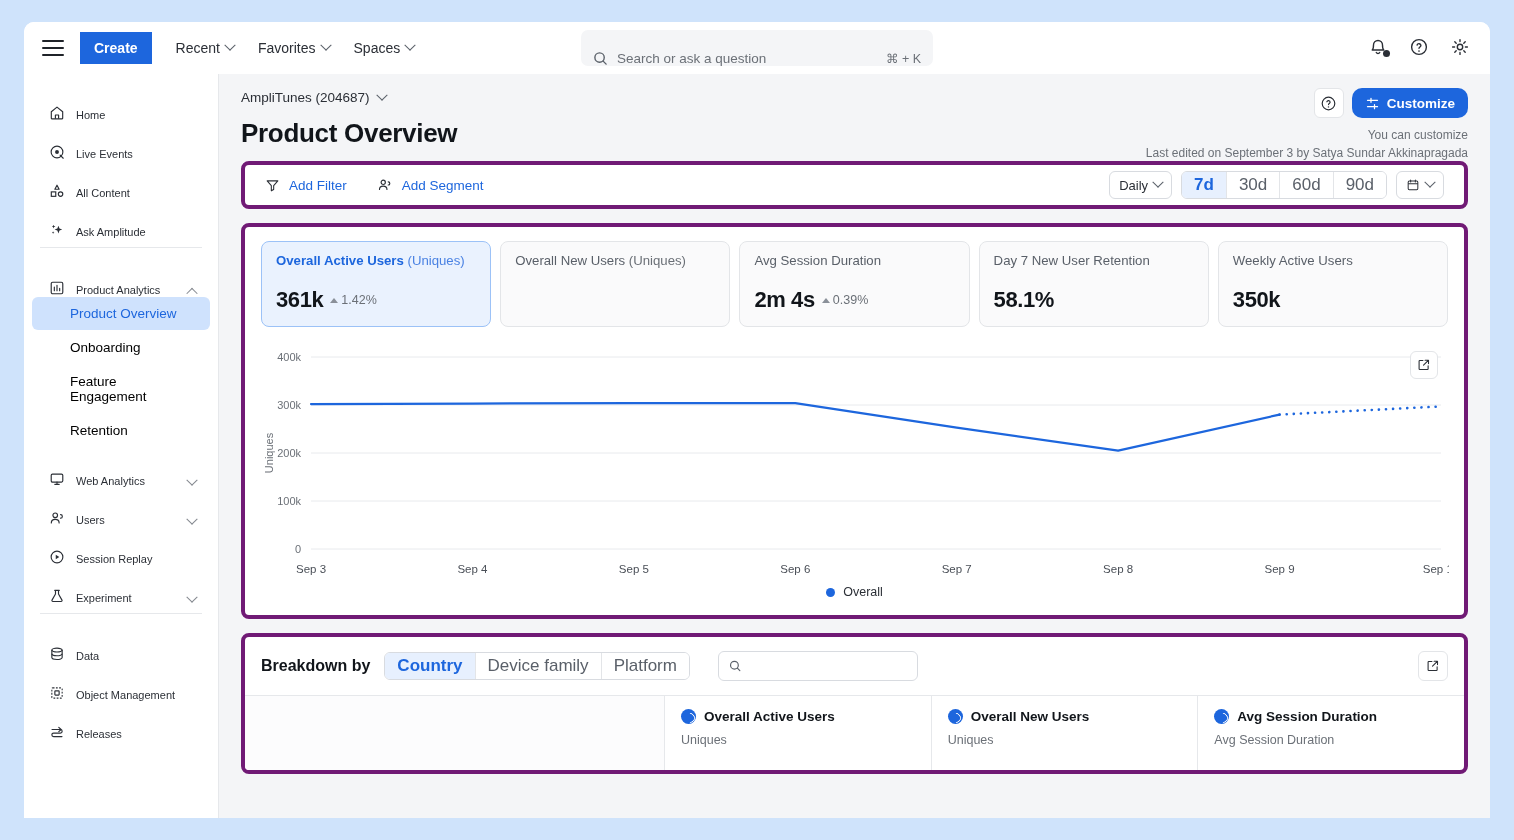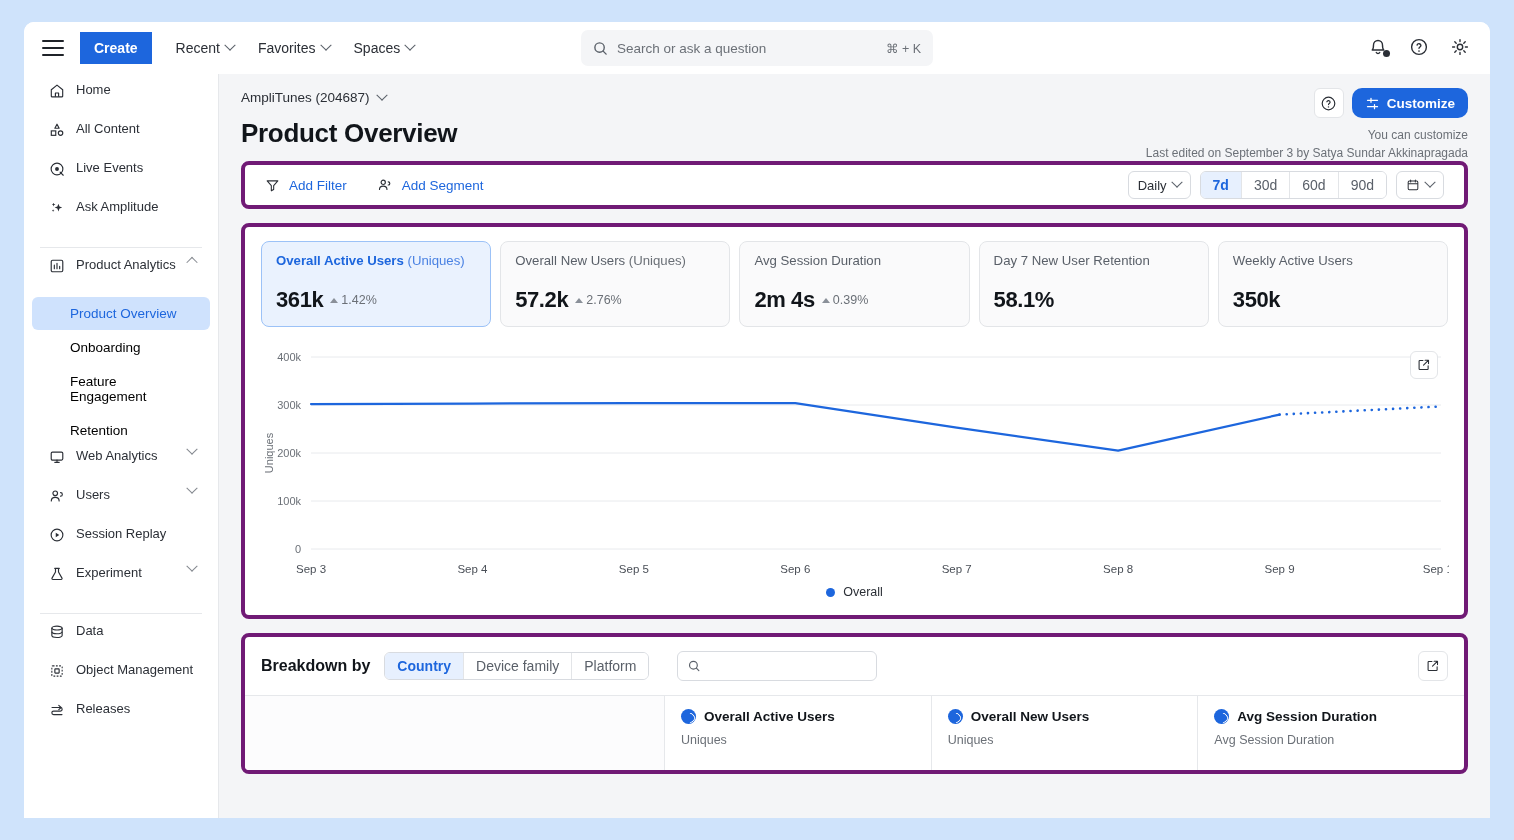--- a/index.html
+++ b/index.html
@@ -34,21 +34,21 @@
     display: flex; align-items: center; gap: 6px; font-size: 14px; color: #2b2f36;
     padding: 7px 12px; border-radius: 6px; cursor: pointer;
   }
   .chev { width: 8px; height: 8px; border-right: 1.6px solid #5a6069;
     border-bottom: 1.6px solid #5a6069; transform: rotate(45deg) translate(-2px,-2px); }
   .chev.up { transform: rotate(-135deg) translate(-1px,-1px); }
 
   .searchwrap {
     position: absolute; left: 50%; transform: translateX(-50%);
     width: 352px; height: 36px; background: #f4f5f7; border-radius: 7px;
-    display: flex; align-items: center; padding: 0 12px; gap: 9px; cursor: text;
+    display: flex; align-items: flex-end; padding: 0 12px; gap: 9px; cursor: text;
   }
   .searchwrap input {
     flex: 1; border: none; background: transparent; outline: none;
     font-size: 13.5px; color: #3c4149; font-family: inherit;
   }
   .searchwrap input::placeholder { color: #6b7077; }
   .kbd { font-size: 12.5px; color: #6b7077; white-space: nowrap; }
 
   .topbar-right { margin-left: auto; display: flex; align-items: center; gap: 19px; }
   .ticon { width: 22px; height: 22px; cursor: pointer; position: relative; color:#2b2f36; }
@@ -58,22 +58,22 @@
 
   
   .split { display: flex; height: 744px; }
 
   
   .sidebar {
     width: 195px; background: #fff; border-right: 1px solid #e6e8eb;
     padding: 8px 0 0 0; flex-shrink: 0;
   }
   .nav-item {
-    display: flex; align-items: flex-start; gap: 11px; height: 39px;
-    padding: 0 14px 0 16px; font-size: 13px; color: #2b2f36; cursor: pointer;
+    display: flex; align-items: flex-end; gap: 11px; height: 39px;
+    padding: 0 14px 0 16px; font-size: 11px; color: #2b2f36; cursor: pointer;
     margin: 0 8px; border-radius: 6px;
   }
   .nav-item .ico { width: 17px; height: 17px; flex-shrink: 0; display:flex;
     align-items:center; justify-content:center; color:#2b2f36; }
   .nav-item .ico svg { display:block; }
   .nav-item .lbl { flex: 1; }
   .nav-item .chev { opacity: .75; }
   .nav-sub {
     display: block; font-size: 13.5px; color: #000000; cursor: pointer;
     padding: 9px 14px 9px 38px; margin: 1px 8px; border-radius: 6px;
@@ -113,21 +113,21 @@
   .filter-link { display: flex; align-items: center; gap: 9px; font-size: 13.5px;
     color: #1d66dd; cursor: pointer; margin-right: 30px; }
   .filter-link .fico { color: #2b2f36; display:flex; }
   .filter-right { margin-left: auto; display: flex; align-items: center; gap: 9px; }
   .sel {
     height: 28px; border: 1px solid #d8dbe0; border-radius: 6px; background: #fff;
     font-size: 13px; color: #2b2f36; display: flex; align-items: center; gap: 6px;
     padding: 0 9px; cursor: pointer;
   }
   .seg { display: flex; border: 1px solid #d8dbe0; border-radius: 6px; overflow: hidden; height: 28px; }
-  .seg div { padding: 8px 12px; font-size: 14px; color: #5a6069; display: flex;
+  .seg div { padding: 8px 12px; font-size: 17px; color: #5a6069; display: flex;
     align-items: center; cursor: pointer; border-right: 1px solid #e3e5e8; background:#fff; }
   .seg div:last-child { border-right: none; }
   .seg div.on { background: #e7f0fe; color: #1d66dd; font-weight: 600; }
 
   
   .chartcard { padding: 12px 14px 10px 14px; margin-bottom: 14px; position: relative; }
   .metrics { display: flex; gap: 9px; padding: 2px 2px 0 2px; }
   .metric {
     flex: 1; border: 1px solid #e3e5e8; border-radius: 8px; background: #fafafb;
     padding: 11px 14px 13px 14px; cursor: pointer; min-width: 0;
@@ -249,37 +249,37 @@
             <path d="M2.6 7.6 9 2.4l6.4 5.2V15a.6.6 0 0 1-.6.6H3.2a.6.6 0 0 1-.6-.6V7.6Z" stroke="#2b2f36" stroke-width="1.3" stroke-linejoin="round"></path>
             <path d="M7.2 15.6v-4.3h3.6v4.3" stroke="#2b2f36" stroke-width="1.3" stroke-linejoin="round"></path>
           </svg>
         </span>
         <span class="lbl">Home</span>
       </div>
 
       <div class="nav-item">
         <span class="ico">
           <svg width="16" height="16" viewBox="0 0 18 18" fill="none">
+            <circle cx="9" cy="9" r="6.6" stroke="#2b2f36" stroke-width="1.3"></circle>
+            <circle cx="9" cy="9" r="2.2" fill="#2b2f36"></circle>
+            <path d="M12.5 12.5 16 16" stroke="#2b2f36" stroke-width="1.3" stroke-linecap="round"></path>
+          </svg>
+        </span>
+        <span class="lbl">Live Events</span>
+      </div>
+
+      <div class="nav-item">
+        <span class="ico">
+          <svg width="16" height="16" viewBox="0 0 18 18" fill="none">
             <path d="M9 2.5 11.4 7H6.6L9 2.5Z" stroke="#2b2f36" stroke-width="1.3" stroke-linejoin="round"></path>
             <rect x="2.6" y="10" width="5" height="5" stroke="#2b2f36" stroke-width="1.3"></rect>
             <circle cx="13" cy="12.5" r="2.5" stroke="#2b2f36" stroke-width="1.3"></circle>
           </svg>
         </span>
         <span class="lbl">All Content</span>
-      </div>
-
-      <div class="nav-item">
-        <span class="ico">
-          <svg width="16" height="16" viewBox="0 0 18 18" fill="none">
-            <circle cx="9" cy="9" r="6.6" stroke="#2b2f36" stroke-width="1.3"></circle>
-            <circle cx="9" cy="9" r="2.2" fill="#2b2f36"></circle>
-            <path d="M12.5 12.5 16 16" stroke="#2b2f36" stroke-width="1.3" stroke-linecap="round"></path>
-          </svg>
-        </span>
-        <span class="lbl">Live Events</span>
       </div>
 
       <div class="nav-item">
         <span class="ico">
           <svg width="16" height="16" viewBox="0 0 18 18" fill="none">
             <path d="M10.6 4.2 11.8 7.3 14.9 8.5 11.8 9.7 10.6 12.8 9.4 9.7 6.3 8.5 9.4 7.3Z" fill="#2b2f36"></path>
             <path d="M5.2 3 5.8 4.5 7.3 5.1 5.8 5.7 5.2 7.2 4.6 5.7 3.1 5.1 4.6 4.5Z" fill="#2b2f36"></path>
             <path d="M4.6 10.4 5 11.5 6.1 11.9 5 12.3 4.6 13.4 4.2 12.3 3.1 11.9 4.2 11.5Z" fill="#2b2f36"></path>
           </svg>
         </span>
@@ -469,27 +469,20 @@
                 <span class="caret-up"></span>
                 <span>1.42%</span>
               </span>
             </div>
           </div>
 
           <div class="metric">
             <div class="metric-title">
               <span>Overall New Users</span>
               <span class="unit">(Uniques)</span>
-            </div>
-            <div class="metric-row">
-              <span class="metric-val">57.2k</span>
-              <span class="metric-delta">
-                <span class="caret-up"></span>
-                <span>2.76%</span>
-              </span>
             </div>
           </div>
 
           <div class="metric">
             <div class="metric-title">
               <span>Avg Session Duration</span>
             </div>
             <div class="metric-row">
               <span class="metric-val">2m 4s</span>
               <span class="metric-delta">

